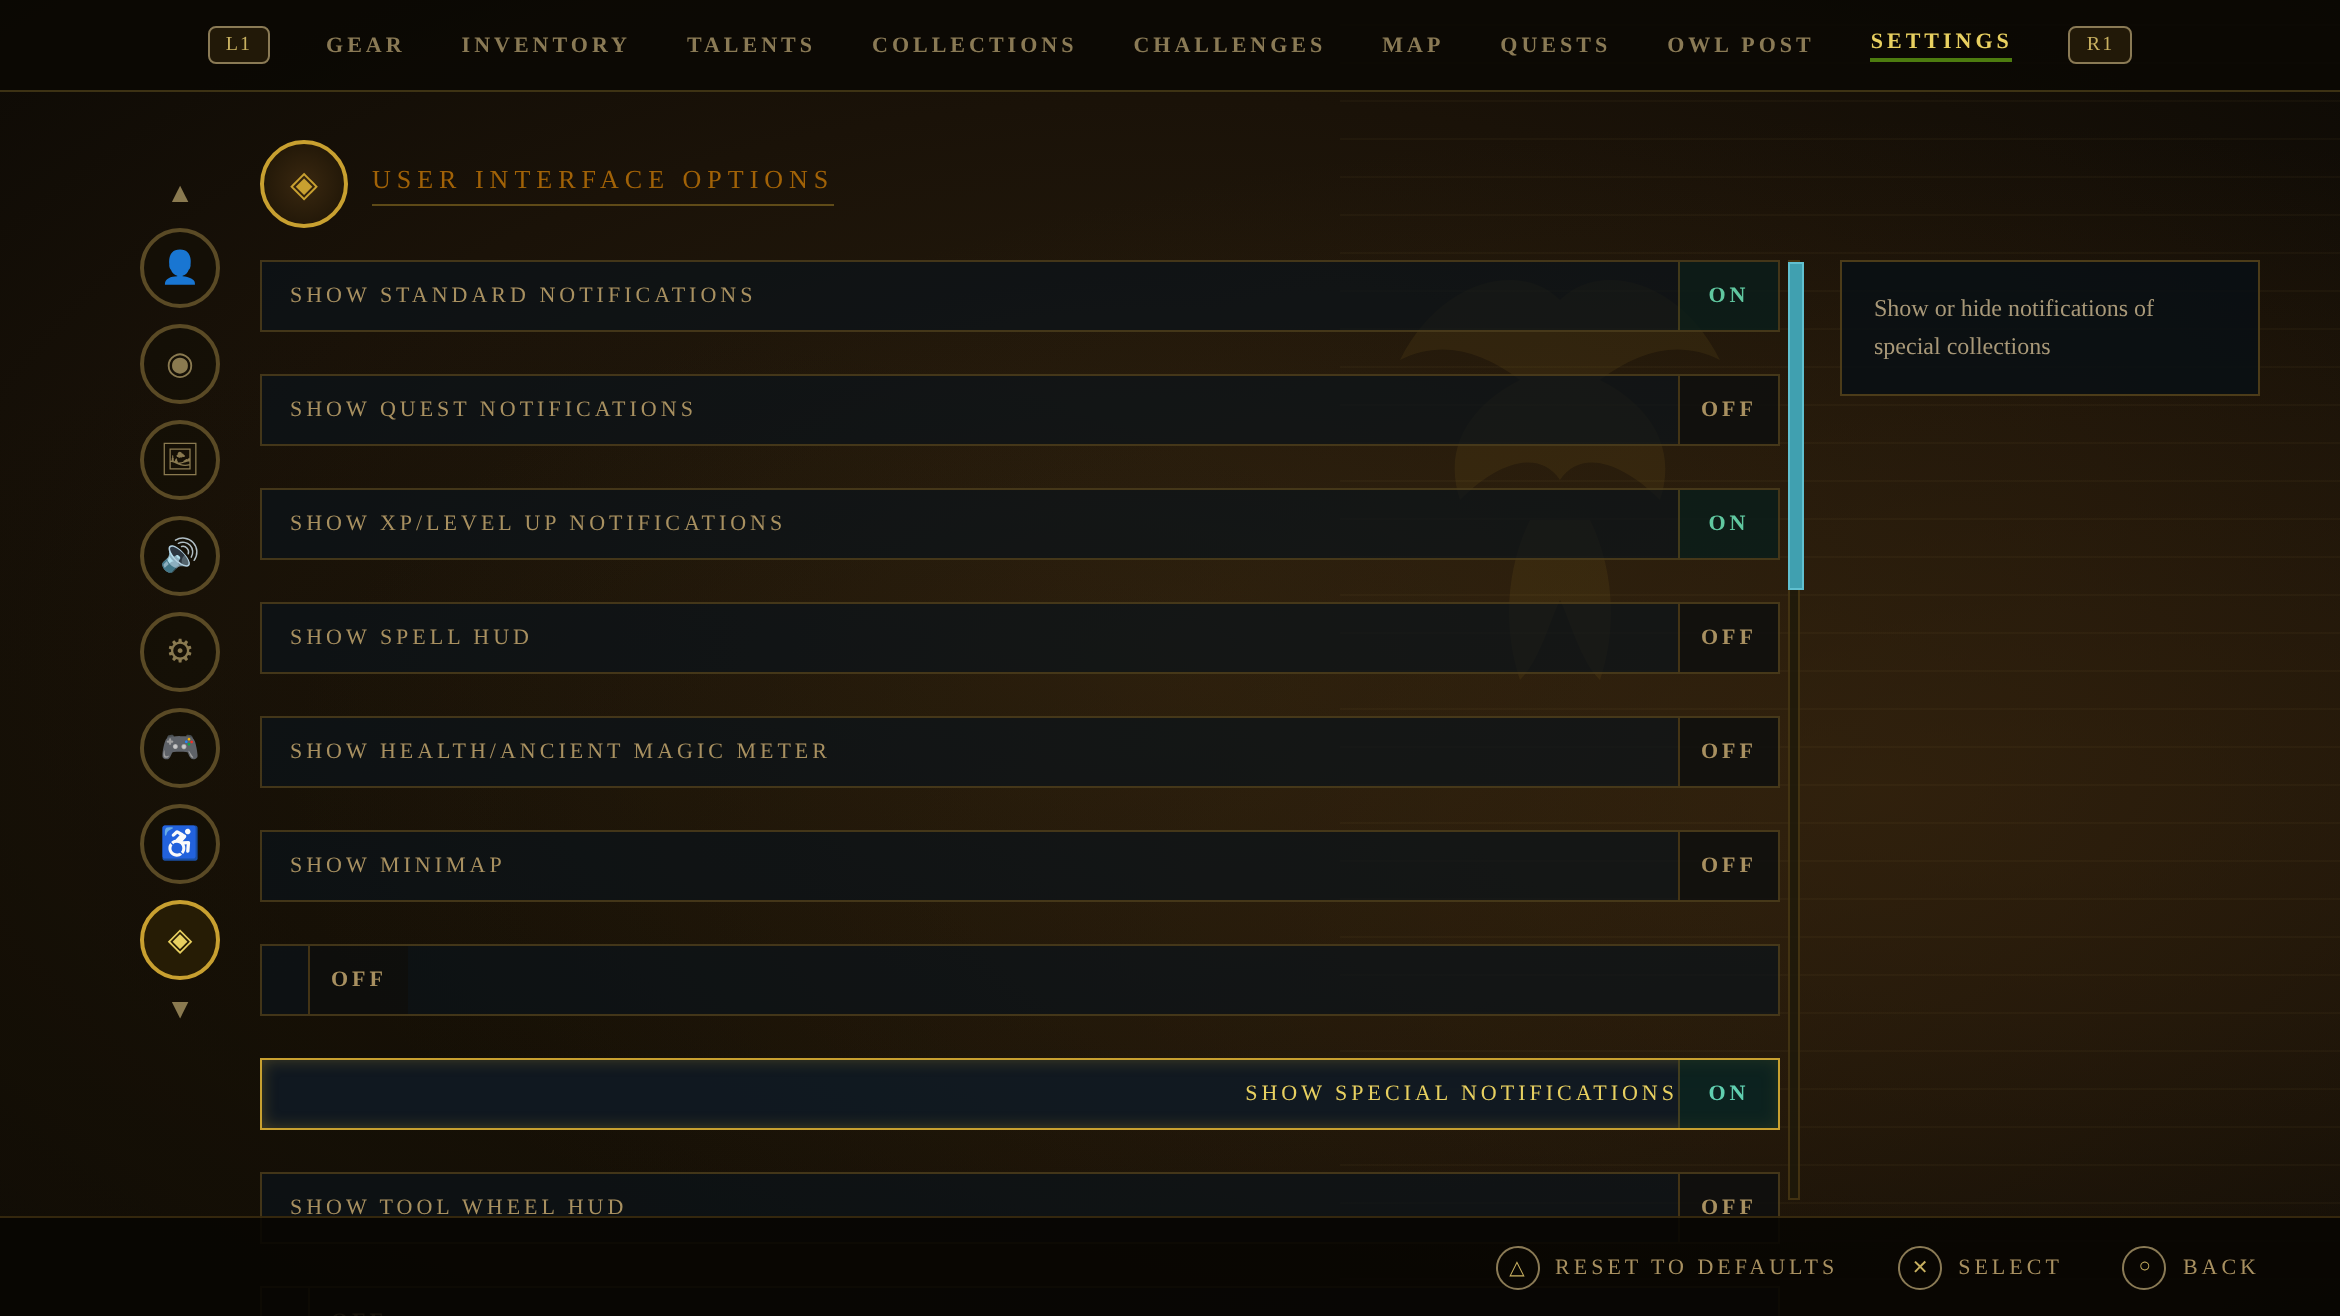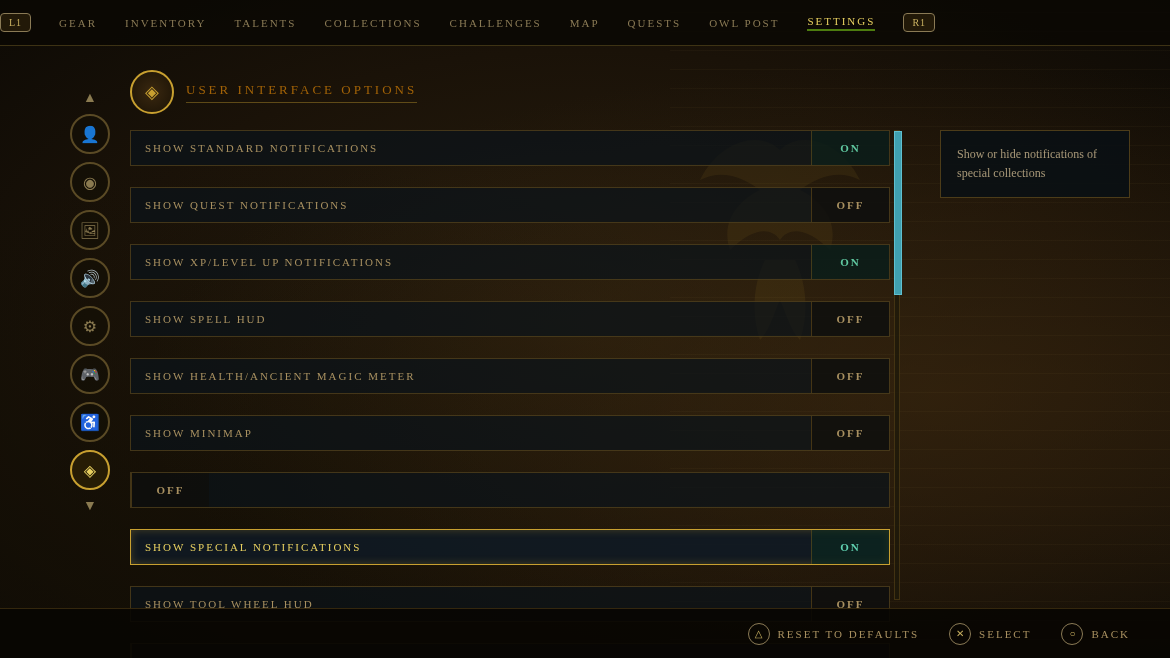--- a/index.html
+++ b/index.html
@@ -47,31 +47,31 @@
 
     
     .top-nav {
       position: absolute;
       top: 0;
       left: 0;
       right: 0;
       height: 46px;
       display: flex;
       align-items: center;
-      justify-content: flex-start;
+      justify-content: center;
       gap: 28px;
       background: rgba(10,8,3,0.85);
       border-bottom: 1px solid rgba(180,150,60,0.3);
     }
 
     .nav-item {
       color: #8a7a55;
       font-size: 11px;
       letter-spacing: 2px;
-      font-weight: normal;
+      font-weight: bold;
       cursor: pointer;
       text-transform: uppercase;
     }
 
     .nav-item.active {
       color: #e8d060;
       border-bottom: 2px solid #4d7c0f;
       padding-bottom: 2px;
     }
 
@@ -180,55 +180,57 @@
       border: 1px solid rgba(120,90,30,0.5);
       background: rgba(10,18,25,0.7);
       cursor: pointer;
       position: relative;
     }
 
     .setting-row.selected {
       border-color: #c8a030;
       background: rgba(15,25,35,0.9);
       box-shadow: 0 0 8px rgba(200,160,48,0.3) inset;
+      text-align: right;
     }
 
     .setting-label {
       flex: 1;
       color: #a89060;
       font-size: 11px;
       letter-spacing: 2px;
       text-transform: uppercase;
       padding-left: 14px;
     }
 
     .setting-row.selected .setting-label {
       color: #e8d060;
     }
 
     .setting-value {
-      width: 78px;
+      width: 50px;
       height: 100%;
       display: flex;
       align-items: center;
       justify-content: center;
       border-left: 1px solid rgba(120,90,30,0.5);
       font-size: 11px;
       letter-spacing: 2px;
       font-weight: bold;
     }
 
     .setting-value.on {
       color: #60c8a0;
       background: rgba(10,35,25,0.5);
     }
 
     .setting-value.off {
       color: #a89060;
       background: rgba(15,12,5,0.5);
+      margin-left: 23px;
     }
 
     .setting-value.selected-val {
       color: #60d0b0;
       background: rgba(10,40,30,0.6);
     }
 
     
     .scroll-bar {
       position: absolute;
@@ -248,21 +250,21 @@
       height: 35%;
       background: #40a0b0;
       border: 1px solid #60c0d0;
     }
 
     
     .info-panel {
       position: absolute;
       right: 40px;
       top: 130px;
-      width: 190px;
+      width: 210px;
       background: rgba(8,15,20,0.85);
       border: 1px solid rgba(120,90,30,0.6);
       padding: 14px 16px;
     }
 
     .info-text {
       color: #a89878;
       font-size: 12px;
       line-height: 1.6;
     }

